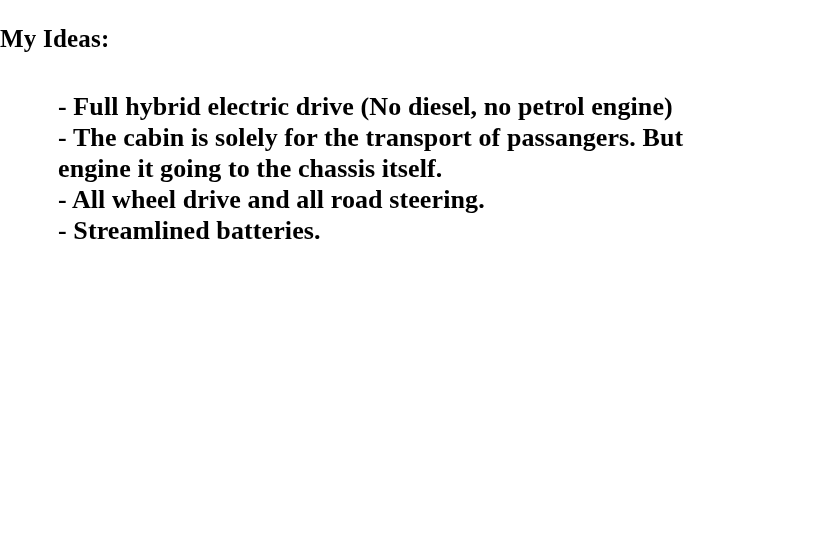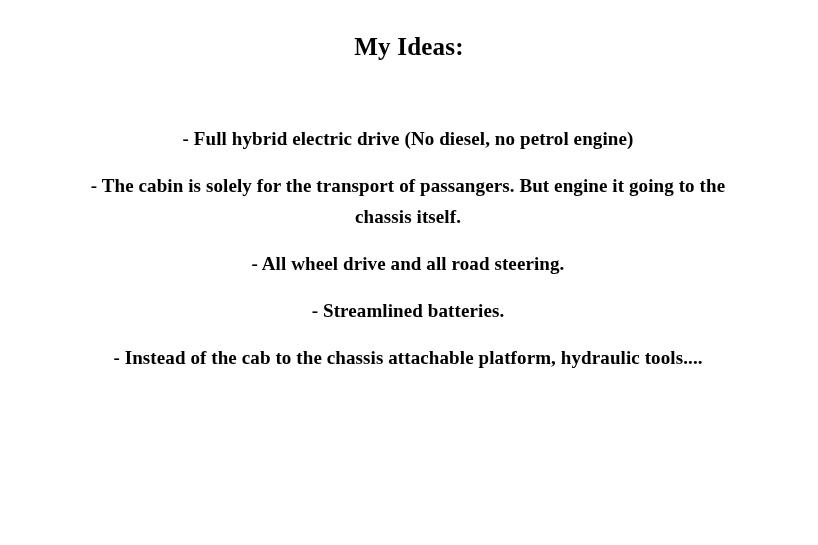--- a/index.html
+++ b/index.html
@@ -17,48 +17,46 @@
   .page {
     position: relative;
     width: 818px;
     height: 545px;
     box-sizing: border-box;
   }
   .doc-title {
     font-family: "Liberation Serif", serif;
     font-weight: bold;
     font-size: 25px;
-    text-align: center;
-    margin: 8px;
+    margin: 0;
     padding-top: 25px;
     letter-spacing: 0.2px;
   }
   .body-block {
     margin: 0;
     padding: 38px 60px 0 58px;
   }
   .body-line {
     font-family: "Liberation Serif", serif;
     font-weight: bold;
-    font-size: 19px;
+    font-size: 26px;
     line-height: 31px;
-    text-align: center;
+    text-align: left;
     white-space: pre-wrap;
-    margin: 16px;
+    margin: 0;
     letter-spacing: 0.1px;
   }
 </style>
 </head>
 <body>
 
 <div class="page">
 
   <h1 class="doc-title">My Ideas:</h1>
 
   <div class="body-block">
     <p class="body-line">- Full hybrid electric drive (No diesel, no petrol engine)</p>
     <p class="body-line">- The cabin is solely for the transport of passangers. But engine it going to the chassis itself.</p>
     <p class="body-line">- All wheel drive and all road steering.</p>
     <p class="body-line">- Streamlined batteries.</p>
-    <p class="body-line">- Instead of the cab to the chassis attachable platform, hydraulic tools....</p>
   </div>
 
 </div>
 
 </body></html>

